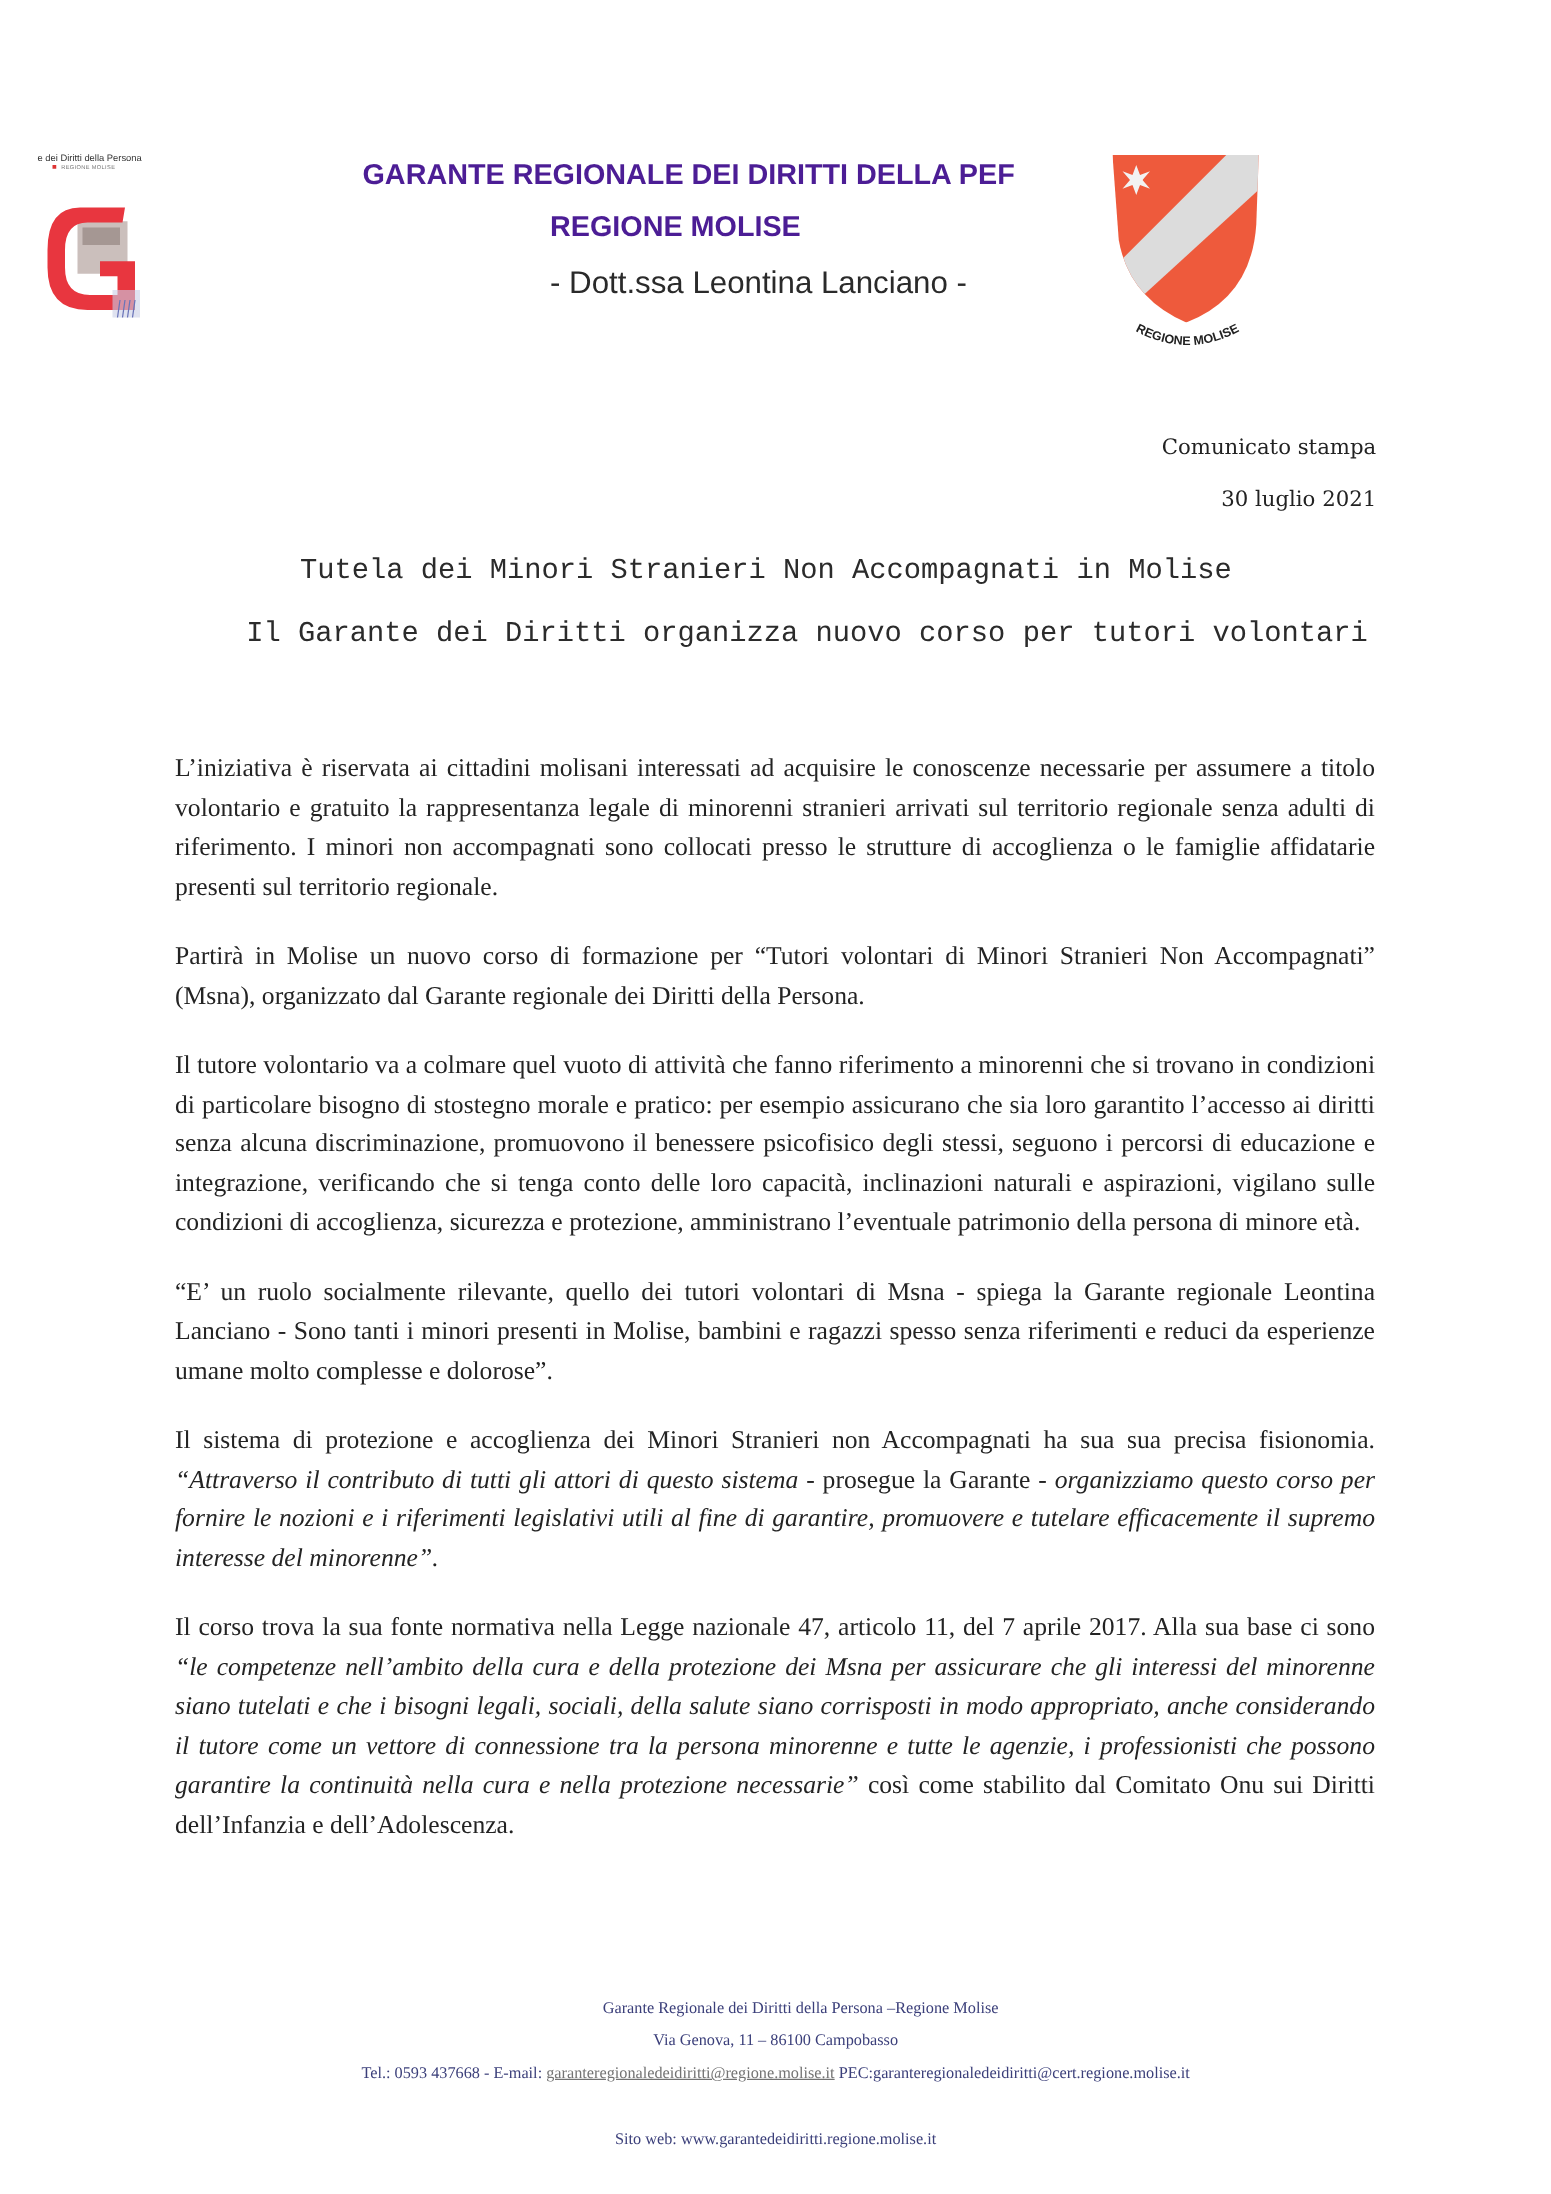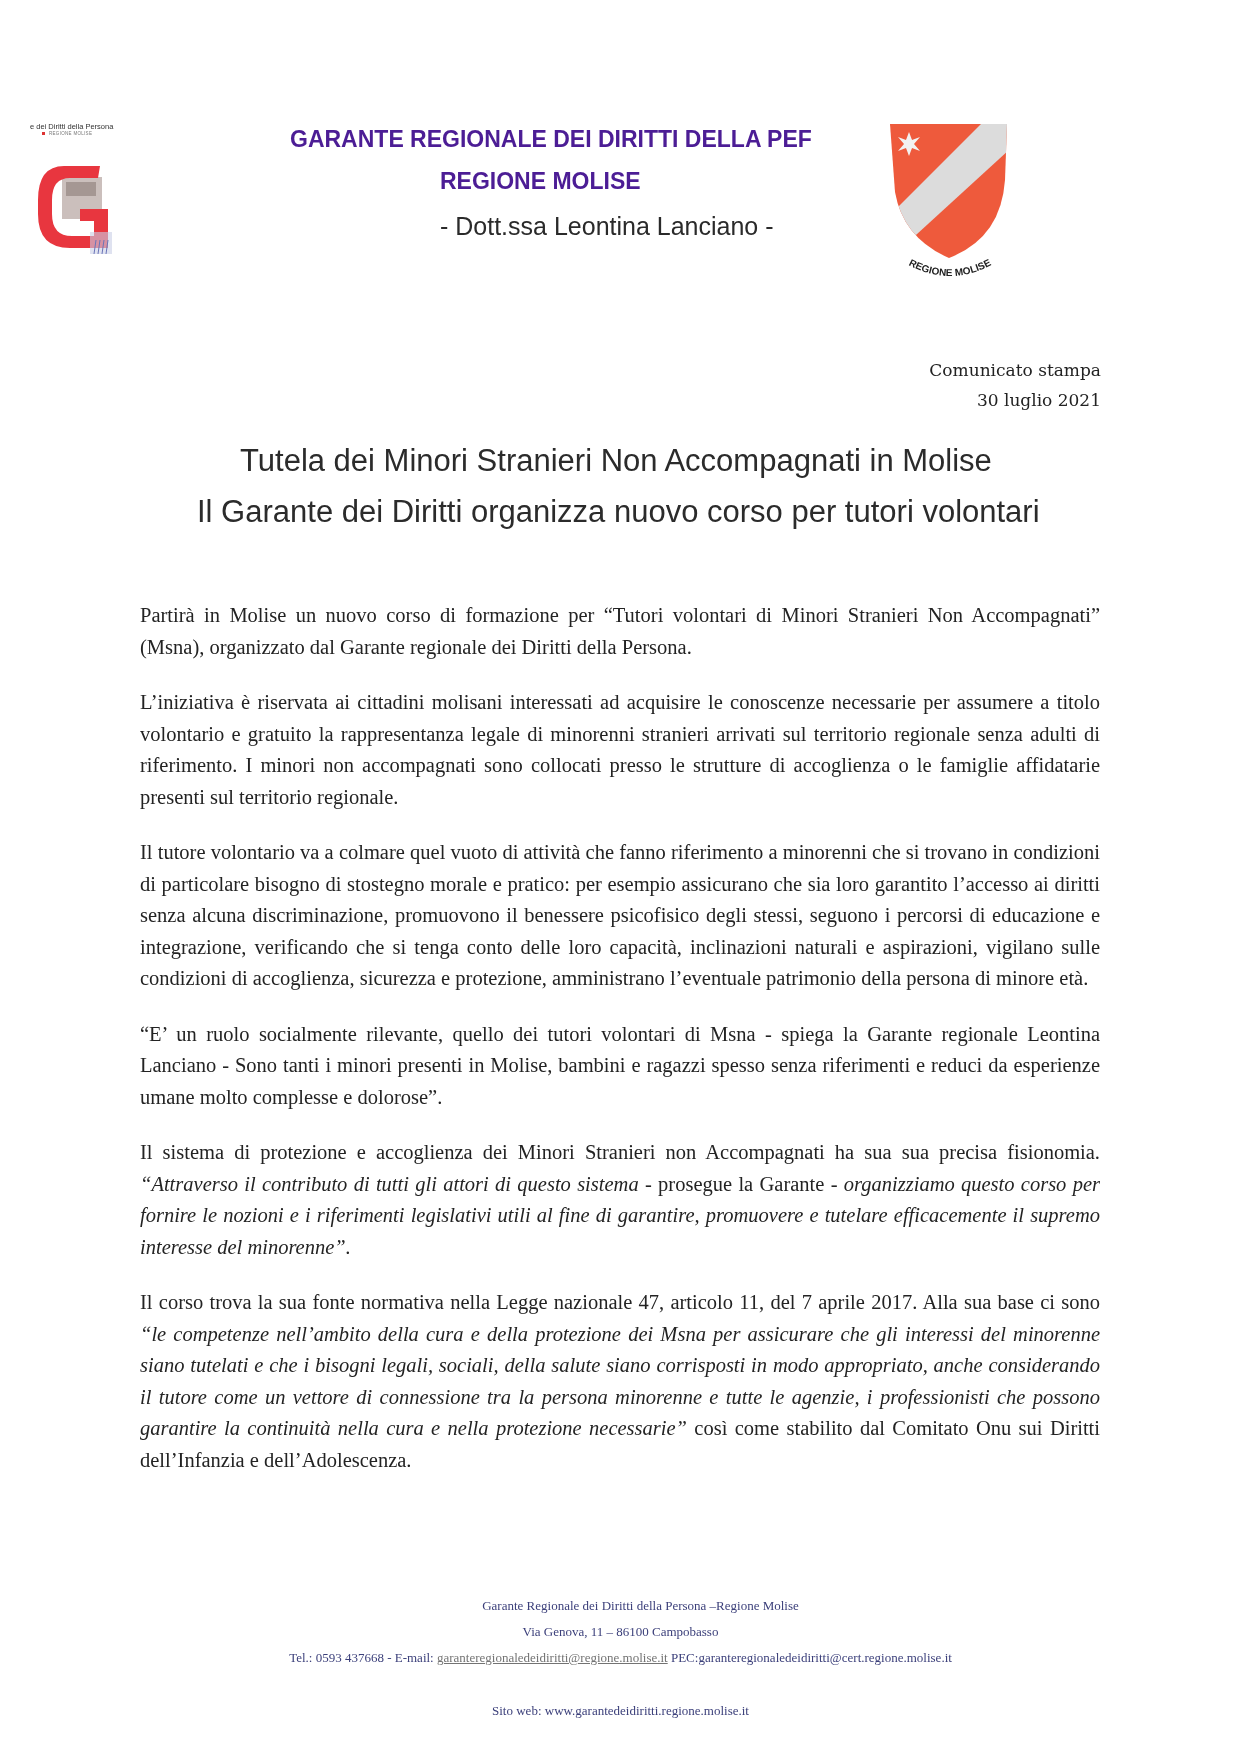--- a/index.html
+++ b/index.html
@@ -16,25 +16,25 @@
   .hdr { font-family: "Liberation Sans", sans-serif; color: #4c1d95; text-align: center; white-space: nowrap; }
   #hdr-line1 { left: 290px; top: 126px; font-size: 23px; font-weight: bold; width: 600px; text-align: left; overflow: hidden; }
   #hdr-line2 { left: 440px; top: 168px; font-size: 23px; font-weight: bold; width: 340px; text-align: left; }
   #hdr-line3 { left: 440px; top: 212px; font-size: 25px; font-weight: normal; width: 400px; text-align: left; color: #2a2a2a; }
 
   
   #shield { left: 885px; top: 120px; width: 130px; height: 170px; }
 
   
   .meta { font-family: "DejaVu Serif", serif; font-size: 17px; color: #222; text-align: right; right: 140px; }
-  #meta-type { top: 360px; }
+  #meta-type { top: 348px; }
   #meta-date { top: 390px; }
 
   
-  .title { font-family: Liberation Sans, sans-serif; font-size: 31px; color: #2b2b2b; white-space: nowrap; }
+  .title { font-family: Liberation Mono, monospace; font-size: 23px; color: #2b2b2b; white-space: nowrap; }
   #title-1 { left: 240px; top: 443px; }
   #title-2 { left: 197px; top: 494px; }
 
   
   #body-text { left: 140px; top: 600px; width: 960px; font-family: "Liberation Serif", serif; font-size: 20.5px; line-height: 31.5px; color: #232323; text-align: justify; }
   #body-text p { margin: 0 0 24px 0; }
   #body-text em { font-style: italic; }
 
   
   .foot { font-family: "Liberation Serif", serif; font-size: 13px; color: #3b3f7a; text-align: center; width: 1241px; left: 0; white-space: nowrap; }
@@ -85,22 +85,22 @@
   </svg>
 </div>
 
 <div id="meta-type" class="abs meta">Comunicato stampa</div>
 <div id="meta-date" class="abs meta">30 luglio 2021</div>
 
 <div id="title-1" class="abs title">Tutela dei Minori Stranieri Non Accompagnati in Molise</div>
 <div id="title-2" class="abs title">Il Garante dei Diritti organizza nuovo corso per tutori volontari</div>
 
 <div id="body-text" class="abs">
+  <p>L’iniziativa è riservata ai cittadini molisani interessati ad acquisire le conoscenze necessarie per assumere a titolo volontario e gratuito la rappresentanza legale di minorenni stranieri arrivati sul territorio regionale senza adulti di riferimento. I minori non accompagnati sono collocati presso le strutture di accoglienza o le famiglie affidatarie presenti sul territorio regionale.</p>
   <p>Partirà in Molise un nuovo corso di formazione per “Tutori volontari di Minori Stranieri Non Accompagnati” (Msna), organizzato dal Garante regionale dei Diritti della Persona.</p>
-  <p>L’iniziativa è riservata ai cittadini molisani interessati ad acquisire le conoscenze necessarie per assumere a titolo volontario e gratuito la rappresentanza legale di minorenni stranieri arrivati sul territorio regionale senza adulti di riferimento. I minori non accompagnati sono collocati presso le strutture di accoglienza o le famiglie affidatarie presenti sul territorio regionale.</p>
   <p>Il tutore volontario va a colmare quel vuoto di attività che fanno riferimento a minorenni che si trovano in condizioni di particolare bisogno di stostegno morale e pratico: per esempio assicurano che sia loro garantito l’accesso ai diritti senza alcuna discriminazione, promuovono il benessere psicofisico degli stessi, seguono i percorsi di educazione e integrazione, verificando che si tenga conto delle loro capacità, inclinazioni naturali e aspirazioni, vigilano sulle condizioni di accoglienza, sicurezza e protezione, amministrano l’eventuale patrimonio della persona di minore età.</p>
   <p>“E’ un ruolo socialmente rilevante, quello dei tutori volontari di Msna - spiega la Garante regionale Leontina Lanciano - Sono tanti i minori presenti in Molise, bambini e ragazzi spesso senza riferimenti e reduci da esperienze umane molto complesse e dolorose”.</p>
   <p><span>Il sistema di protezione e accoglienza dei Minori Stranieri non Accompagnati ha sua sua precisa fisionomia. </span><em>“Attraverso il contributo di tutti gli attori di questo sistema</em><span> - prosegue la Garante - </span><em>organizziamo questo corso per fornire le nozioni e i riferimenti legislativi utili al fine di garantire, promuovere e tutelare efficacemente il supremo interesse del minorenne”.</em></p>
   <p><span>Il corso trova la sua fonte normativa nella Legge nazionale 47, articolo 11, del 7 aprile 2017. Alla sua base ci sono </span><em>“le competenze nell’ambito della cura e della protezione dei Msna per assicurare che gli interessi del minorenne siano tutelati e che i bisogni legali, sociali, della salute siano corrisposti in modo appropriato, anche considerando il tutore come un vettore di connessione tra la persona minorenne e tutte le agenzie, i professionisti che possono garantire la continuità nella cura e nella protezione necessarie”</em><span> così come stabilito dal Comitato Onu sui Diritti dell’Infanzia e dell’Adolescenza.</span></p>
 </div>
 
 <div id="foot-1" class="abs foot">Garante Regionale dei Diritti della Persona –Regione Molise</div>
 <div id="foot-2" class="abs foot">Via Genova, 11 – 86100 Campobasso</div>
 <div id="foot-3" class="abs foot"><span>Tel.: 0593 437668 -  E-mail: </span><a>garanteregionaledeidiritti@regione.molise.it</a><span> PEC:garanteregionaledeidiritti@cert.regione.molise.it</span></div>
 <div id="foot-4" class="abs foot">Sito web: www.garantedeidiritti.regione.molise.it</div>

